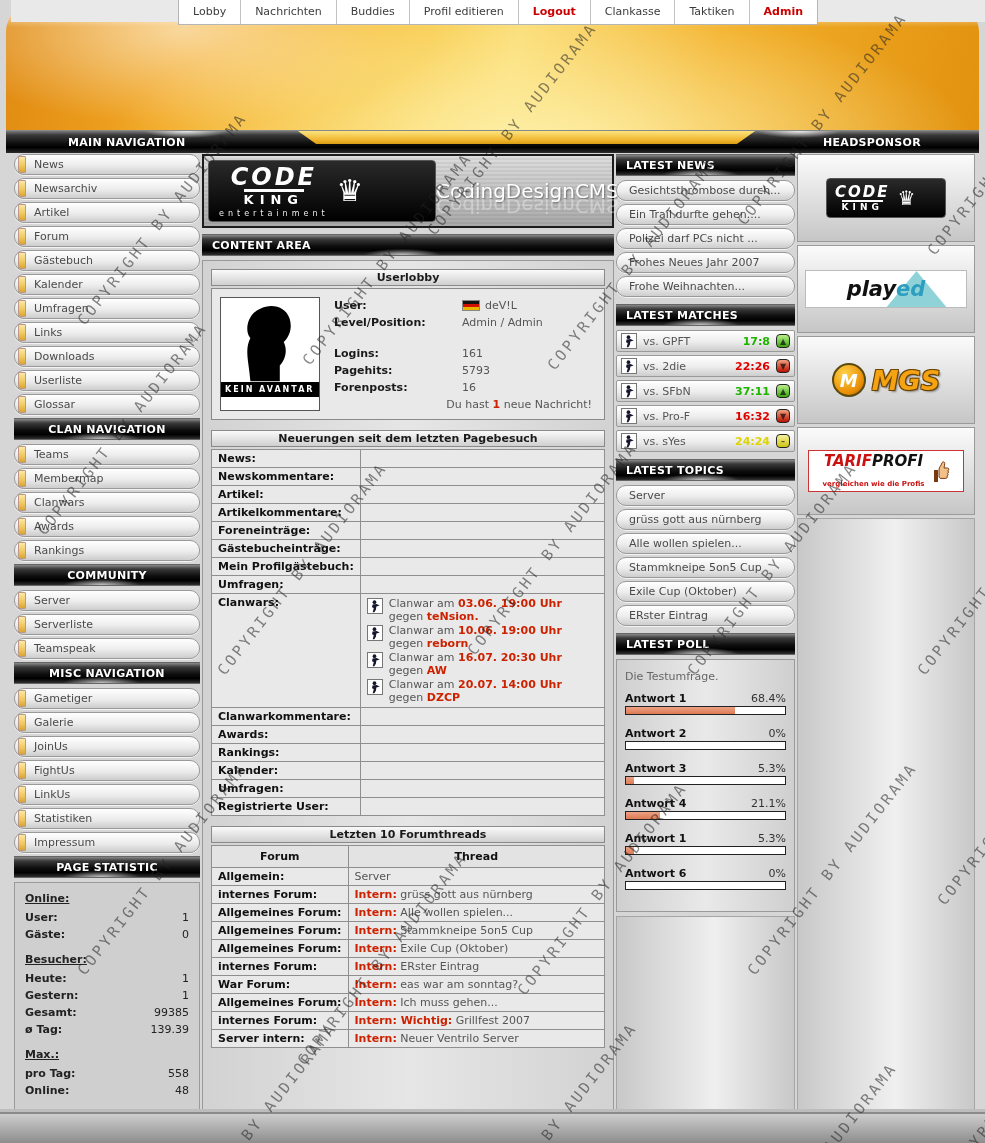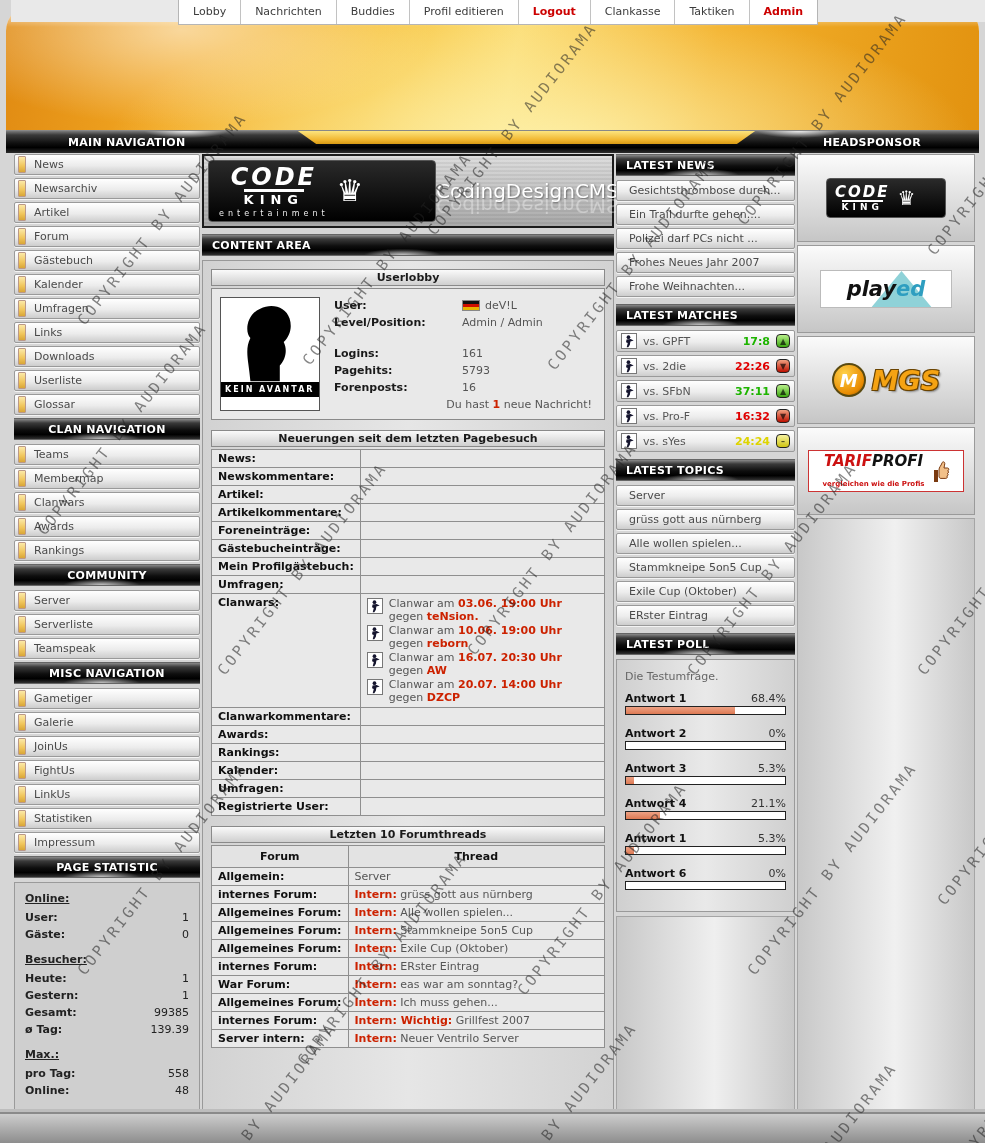--- a/index.html
+++ b/index.html
@@ -51,21 +51,21 @@
       background:linear-gradient(180deg,#8a8a8a 0%,#3a3a3a 20%,#0e0e0e 55%,#000 78%,#303030 100%);
       border:1px solid #666; border-left:none; border-right:none; text-shadow:0 1px 2px #000; }
   .secbar:after { content:""; position:absolute; left:50%; top:0; width:110px; height:100%; transform:translateX(-55%);
       background:radial-gradient(ellipse 55px 9px at center bottom, rgba(255,255,255,.7), rgba(255,255,255,0) 70%);
       pointer-events:none; }
   .secbar.align-left { text-align:left; padding-left:10px; }
 
   
   .navbtn { position:relative; height:21px; margin-bottom:3px; cursor:pointer;
       background:linear-gradient(180deg,#ffffff 0%,#ececec 55%,#cdcdcd 100%);
-      border:1px solid #9a9a9a; border-radius:2px; box-shadow:0 1px 0 rgba(255,255,255,.7);
+      border:1px solid #9a9a9a; border-radius:10px; box-shadow:0 1px 0 rgba(255,255,255,.7);
       display:flex; align-items:center; color:#4a4a4a; }
   .navbtn .goldtab { width:8px; height:17px; margin:0 8px 0 3px; flex:none;
       background:linear-gradient(180deg,#fbe9a8,#f0c55a 60%,#d9a637); border:1px solid #b98; border-radius:1px; }
   .plainbtn { padding-left:12px; }
 
   
   .stats { background:#cfcfcf; border:1px solid #9a9a9a; padding:9px 10px 14px; color:#222; }
   .stat-heading { font-weight:bold; text-decoration:underline; margin:10px 0 4px; }
   .stat-group:first-child .stat-heading { margin-top:0; }
   .stat-row { display:flex; justify-content:space-between; line-height:17px; }
@@ -146,21 +146,21 @@
   .pbar > div { height:100%; background:linear-gradient(180deg,#eda184,#dd7a54); }
   .rfiller { flex:1; margin-top:4px; background:linear-gradient(90deg,#c8c8c8,#efefef 55%,#c8c8c8); border:1px solid #a5a5a5; }
 
   
   .sponsorbox { height:88px; margin-bottom:3px; border:1px solid #9a9a9a; cursor:pointer;
       background:linear-gradient(180deg,#fbfbfb,#c6c6c6); display:flex; align-items:center; justify-content:center; }
   .sp-ck { width:120px; height:40px; padding:2px 8px; }
   .sp-ck .ck-line1 { font-size:15px; letter-spacing:2px; }
   .sp-ck .ck-line2 { font-size:9px; letter-spacing:4px; border-top:2px solid #fff; }
   .sp-ck .ck-crown { font-size:20px; }
-  .sp-played { position:relative; width:132px; height:38px; background:#fff; border:1px solid #bbb;
+  .sp-played { position:relative; width:162px; height:38px; background:#fff; border:1px solid #bbb;
       display:flex; align-items:center; justify-content:center; font-style:italic; font-weight:bold; font-size:21px; overflow:hidden; }
   .sp-played .tri { position:absolute; right:18px; top:0; width:70px; height:38px; background:#8fd2d8;
       clip-path:polygon(55% 0, 100% 100%, 10% 100%); }
   .sp-played .p1 { position:relative; color:#111; }
   .sp-played .p2 { position:relative; color:#2e9ec0; }
   .sp-mgs { display:flex; align-items:center; gap:6px; }
   .mgs-badge { width:34px; height:34px; border-radius:50%; background:radial-gradient(circle at 35% 30%,#ffd24a,#e88a00 70%,#7a4a00);
       border:2px solid #5a4a10; color:#fff; font-weight:bold; font-style:italic; font-size:18px;
       display:flex; align-items:center; justify-content:center; }
   .mgs-text { font-size:27px; font-weight:bold; font-style:italic; color:#f5a313;

